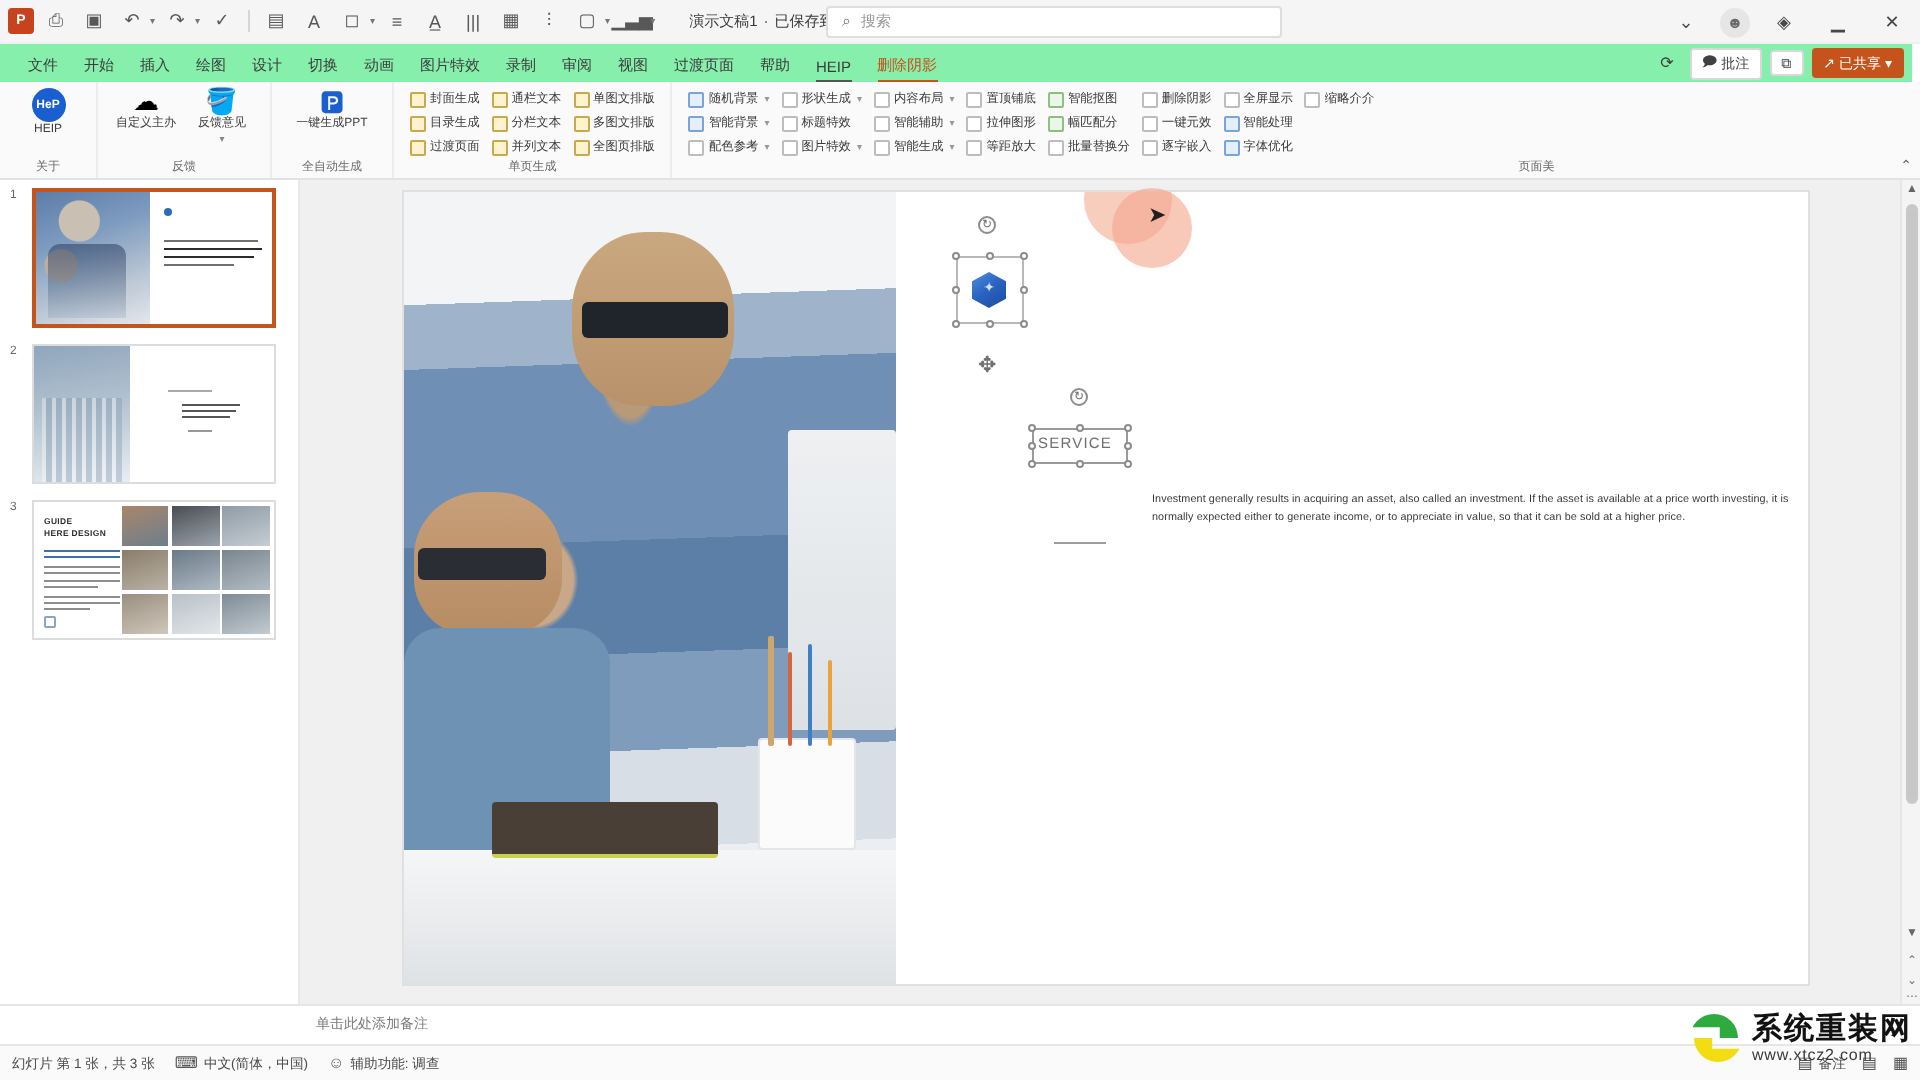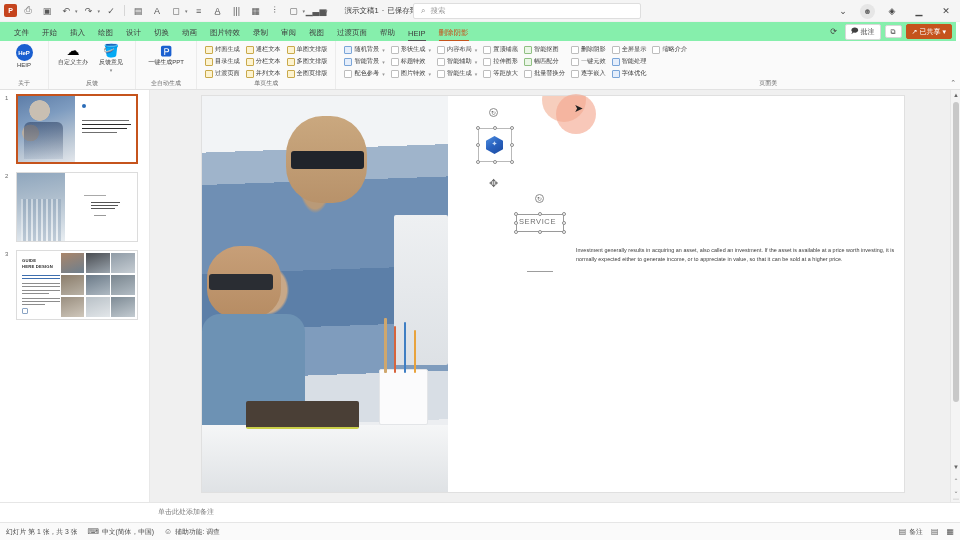--- a/index.html
+++ b/index.html
@@ -806,14 +806,24 @@
     <div class="sb-right">
       <div class="sb-item">
         <span class="sb-icon">▤</span>
         <span>备注</span>
       </div>
       <span class="sb-icon">▤</span>
       <span class="sb-icon">▦</span>
     </div>
   </div>
 
+  <div class="watermark">
+    <div class="wm-logo">
+      <div class="g1"></div>
+      <div class="g2"></div>
+    </div>
+    <div class="wm-text">
+      <span class="wm-cn">系统重装网</span>
+      <span class="wm-url">www.xtcz2.com</span>
+    </div>
+  </div>
 
 </div>
 
 </body></html>

